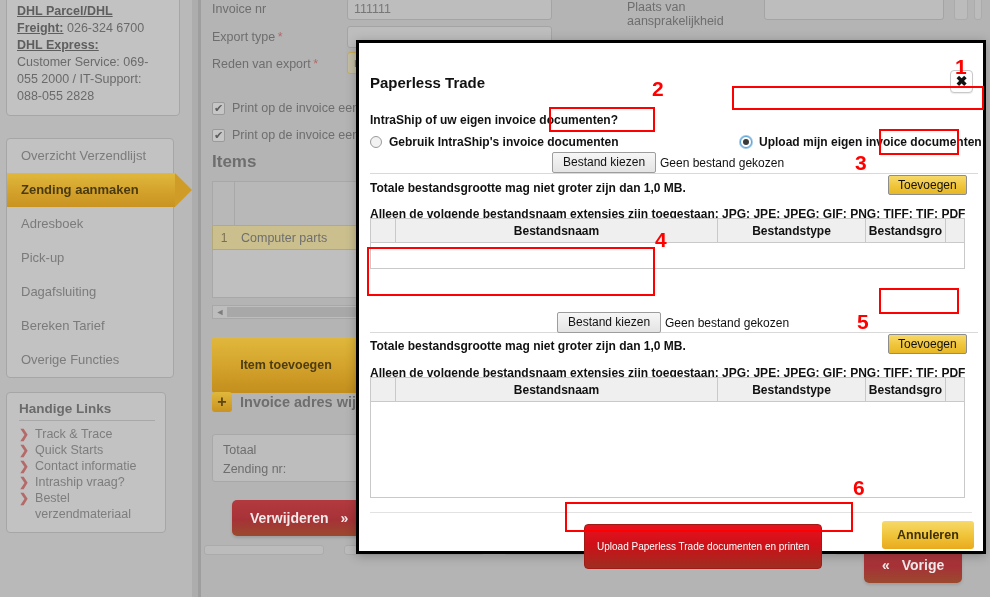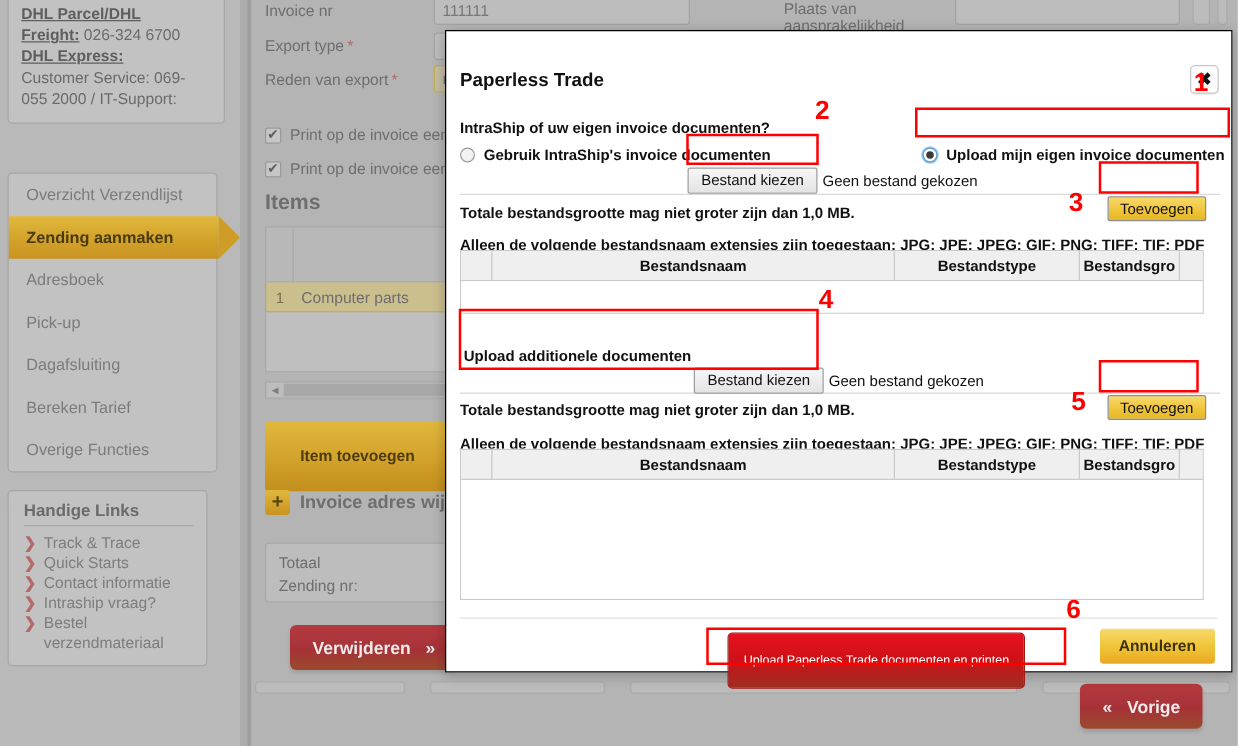--- a/index.html
+++ b/index.html
@@ -122,22 +122,22 @@
     position: absolute;
     background: linear-gradient(to bottom, #b33a3f 0%, #a63237 55%, #9a4a2e 100%);
     color: #f0eaea; font-size: 14px; font-weight: bold;
     border: none; border-radius: 5px; padding: 10px 18px;
     box-shadow: 0 2px 3px rgba(0,0,0,.12);
   }
   .grey-strip { position: absolute; background: #bcbcbc; border: 1px solid #ababab; border-radius: 3px; height: 10px; }
 
   
   .modal {
-    position: absolute; left: 356px; top: 24px; width: 630px; height: 514px;
-    background: #ffffff; border: 1px solid #000000;
+    position: absolute; left: 356px; top: 40px; width: 630px; height: 514px;
+    background: #ffffff; border: 3px solid #000000;
     box-shadow: 0 2px 10px rgba(0,0,0,.25);
   }
   .modal-title { position: absolute; left: 11px; top: 31px; font-size: 15px; font-weight: bold; color: #111; }
   .modal-close {
     position: absolute; right: 10px; top: 27px; width: 23px; height: 23px;
     background: #fdfdfd; border: 1px solid #c8c8c8; border-radius: 4px;
     font-size: 14px; font-weight: bold; color: #111; line-height: 21px; text-align: center;
     box-shadow: 0 1px 1px rgba(0,0,0,.08);
   }
   .m-txt { position: absolute; font-size: 12px; color: #111; white-space: nowrap; }
@@ -212,20 +212,21 @@
       <b>DHL Parcel/DHL</b>
     </div>
     <div class="contact-line">
       <b>Freight:</b><span> 026-324 6700</span>
     </div>
     <div class="contact-line">
       <b>DHL Express:</b>
     </div>
     <div class="contact-line">Customer Service: 069-</div>
     <div class="contact-line">055 2000 / IT-Support:</div>
+    <div class="contact-line">088-055 2828</div>
   </div>
 
   <div class="panel nav-panel">
     <div class="nav-item">Overzicht Verzendlijst</div>
     <div class="nav-item active">Zending aanmaken</div>
     <div class="nav-item">Adresboek</div>
     <div class="nav-item">Pick-up</div>
     <div class="nav-item">Dagafsluiting</div>
     <div class="nav-item">Bereken Tarief</div>
     <div class="nav-item">Overige Functies</div>
@@ -365,21 +366,20 @@
       <div class="dthead">
         <div class="cell" style="width:25px"></div>
         <div class="cell" style="width:322px">Bestandsnaam</div>
         <div class="cell" style="width:148px">Bestandstype</div>
         <div class="cell" style="width:80px">Bestandsgro</div>
         <div class="cell" style="flex:1"></div>
       </div>
       <div class="dtbody" style="height:25px"></div>
     </div>
 
-    <div class="m-txt m-bold" style="left:14px; top:253px;">Upload additionele documenten</div>
     <div class="field-underline" style="left:11px; top:289px; width:608px;"></div>
     <button class="btn-choose" style="left:198px; top:269px;">Bestand kiezen</button>
     <div class="file-status" style="left:306px; top:273px;">Geen bestand gekozen</div>
 
     <button class="btn-toevoegen" style="left:529px; top:291px;">Toevoegen</button>
 
     <div class="m-txt m-bold" style="left:11px; top:296px;">Totale bestandsgrootte mag niet groter zijn dan 1,0 MB.</div>
     <div class="m-txt m-bold" style="left:11px; top:323px;">Alleen de volgende bestandsnaam extensies zijn toegestaan: JPG; JPE; JPEG; GIF; PNG; TIFF; TIF; PDF</div>
 
     <div class="dtable" style="left:11px; top:334px; width:595px;">

